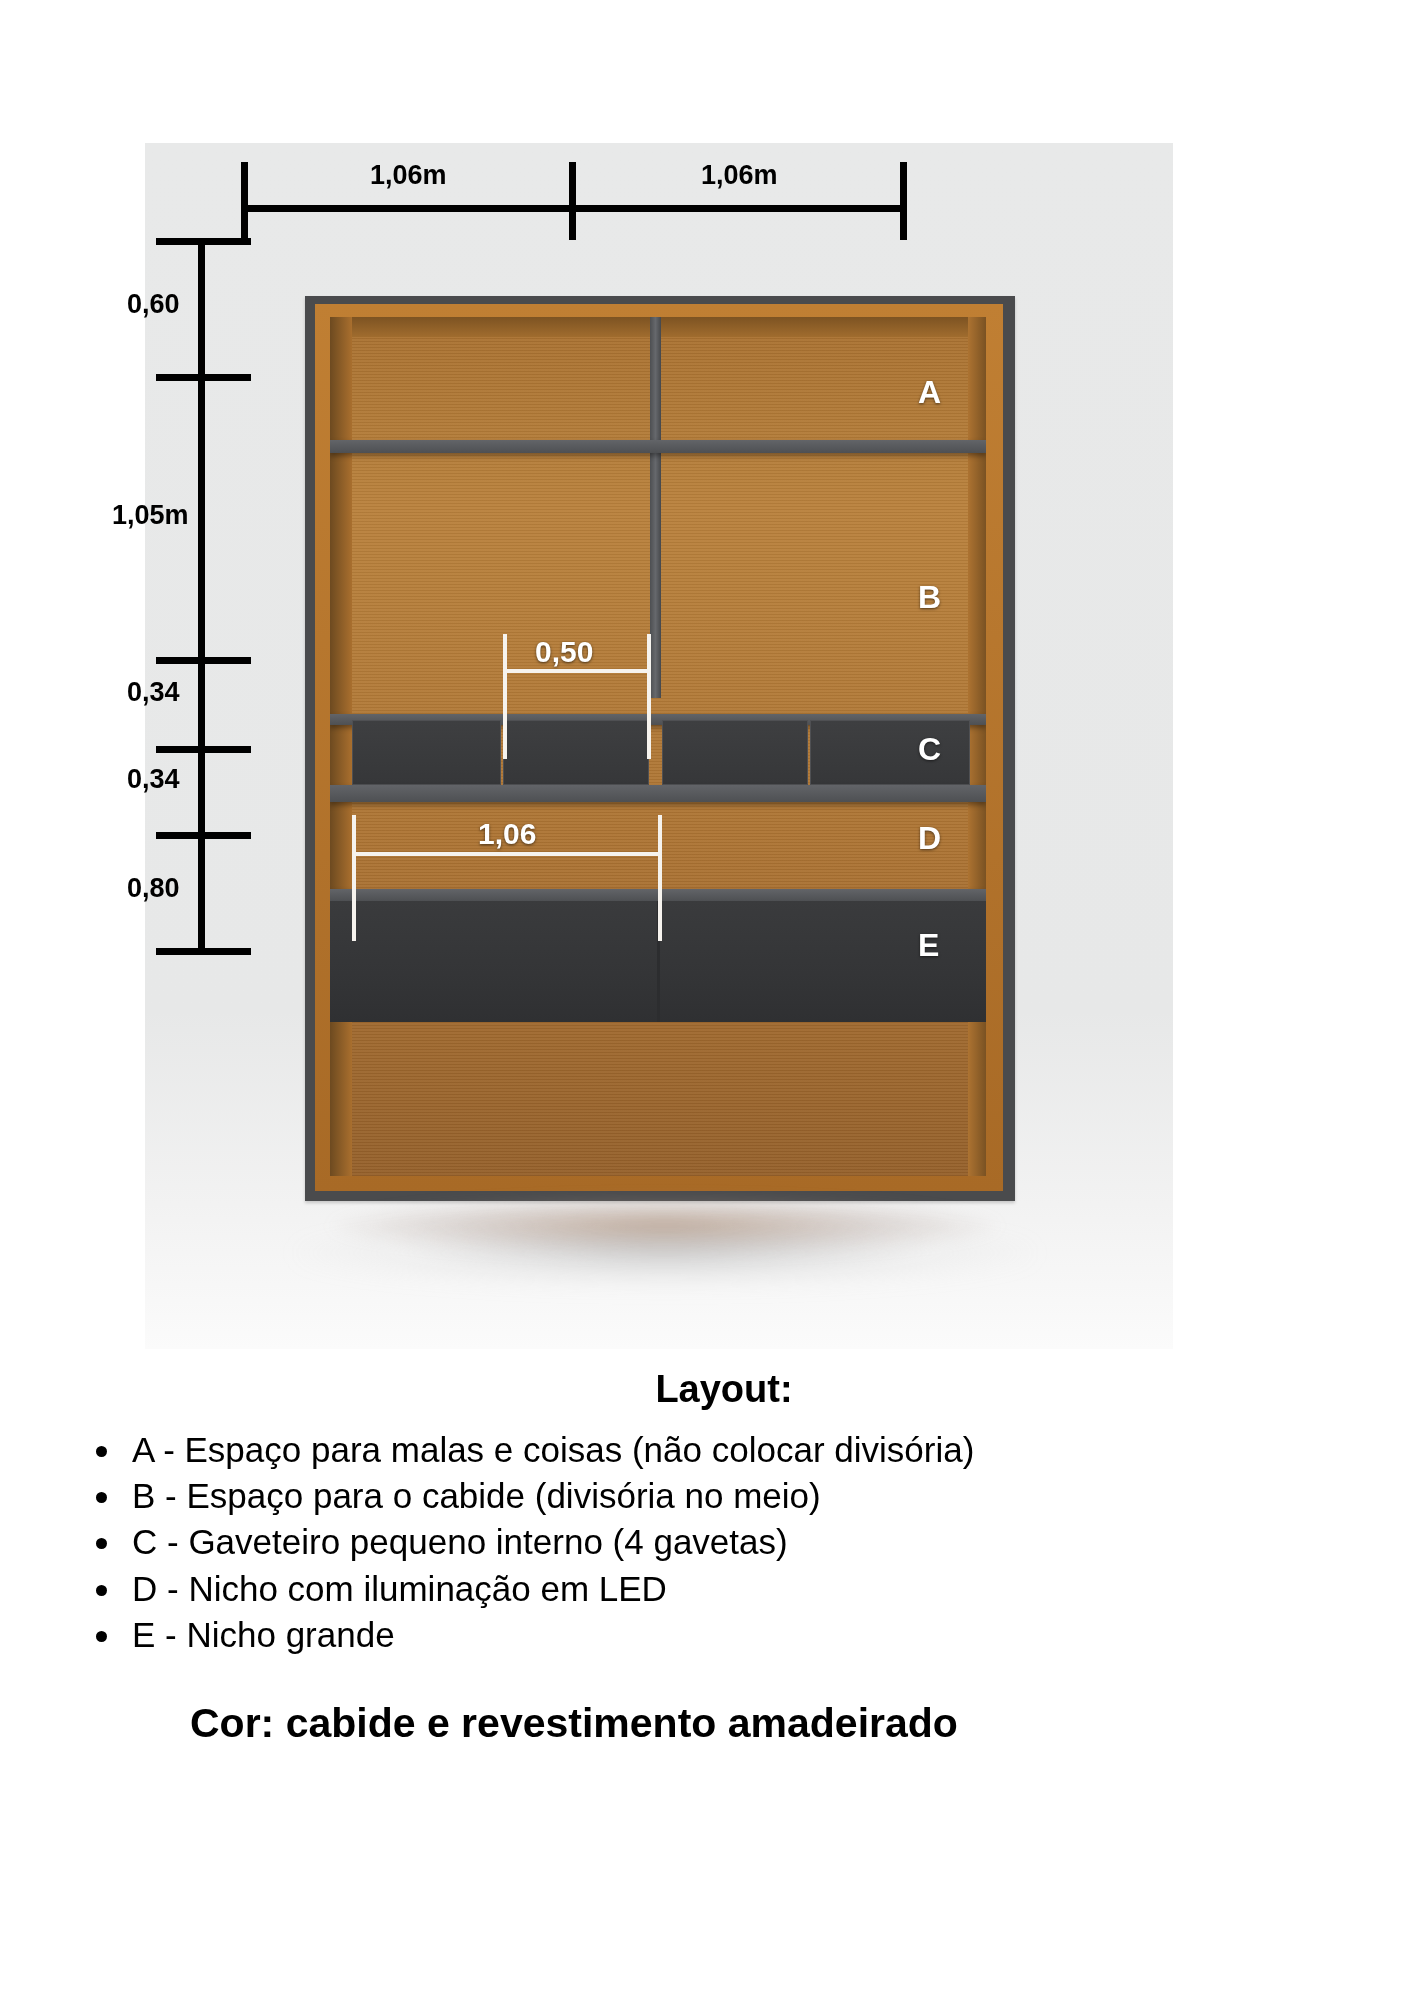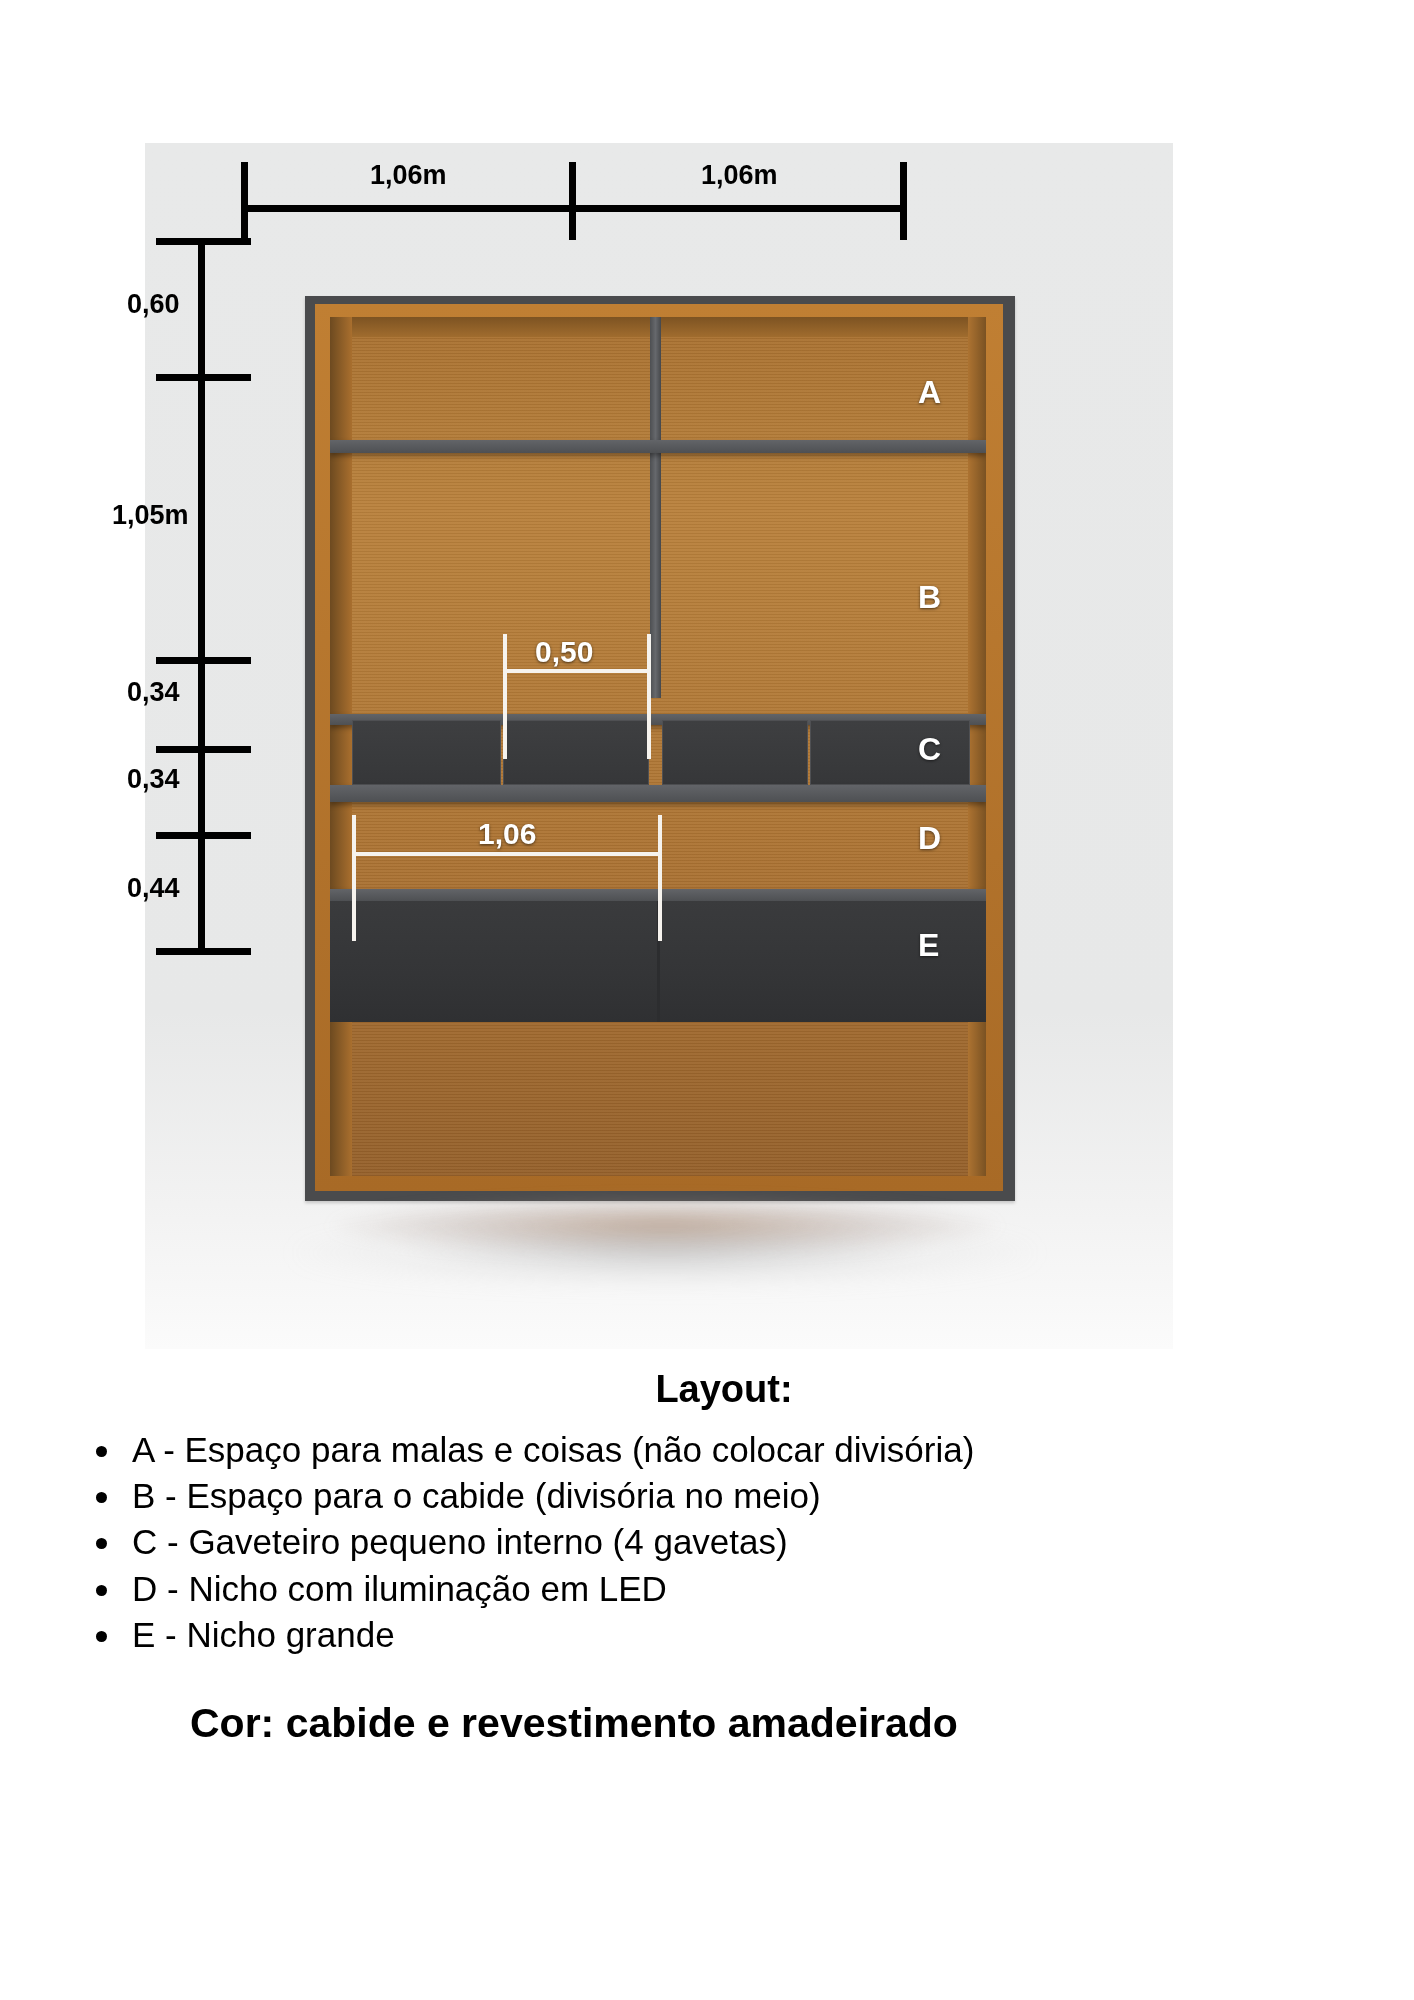--- a/index.html
+++ b/index.html
@@ -246,21 +246,21 @@
   <div class="dim-tick-h" style="left:11px; top:231px; width:95px;"></div>
   <div class="dim-tick-h" style="left:11px; top:514px; width:95px;"></div>
   <div class="dim-tick-h" style="left:11px; top:603px; width:95px;"></div>
   <div class="dim-tick-h" style="left:11px; top:689px; width:95px;"></div>
   <div class="dim-tick-h" style="left:11px; top:805px; width:95px;"></div>
 
   <div class="dim-label" style="left:-18px; top:146px;">0,60</div>
   <div class="dim-label" style="left:-33px; top:357px;">1,05m</div>
   <div class="dim-label" style="left:-18px; top:534px;">0,34</div>
   <div class="dim-label" style="left:-18px; top:621px;">0,34</div>
-  <div class="dim-label" style="left:-18px; top:730px;">0,44</div>
+  <div class="dim-label" style="left:-18px; top:730px;">0,80</div>
 
   <div id="wardrobe">
     <div id="wardrobe-inner-edge">
       <div id="interior">
 
         <div id="ceiling-lip"></div>
         <div id="left-side-panel"></div>
         <div id="right-side-panel"></div>
 
         <div class="divider" style="left:320px; top:0px; width:11px; height:381px;"></div>

